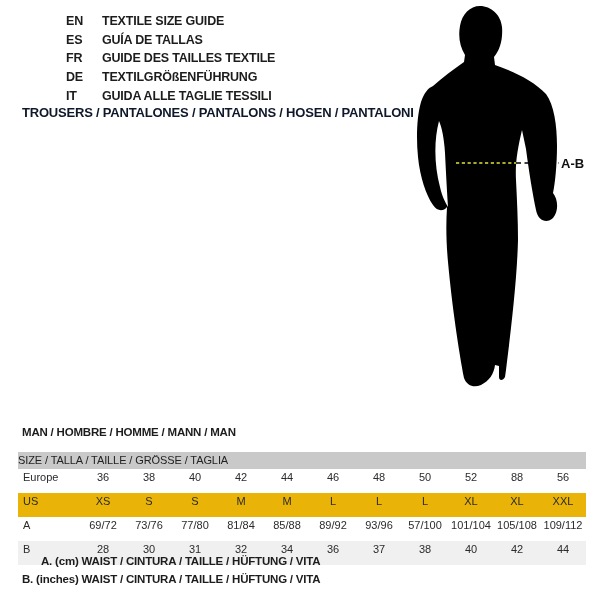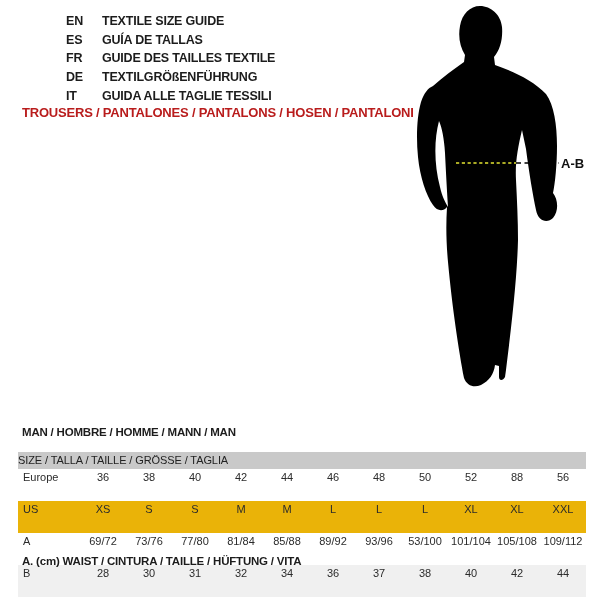--- a/index.html
+++ b/index.html
@@ -9,36 +9,36 @@
     font-family:"Liberation Sans",sans-serif;
     -webkit-font-smoothing:antialiased;
   }
   
   .langs{position:absolute;left:22px;top:12px;}
   .lang-row{display:flex;height:18.6px;align-items:center;}
   .lang-code{width:36px;font-size:12.5px;font-weight:bold;color:#1c1c1c;letter-spacing:-.2px;padding-left:44px;}
   .lang-label{font-size:12.5px;font-weight:bold;color:#1c1c1c;letter-spacing:-.2px;}
   .category{
     position:absolute;left:22px;top:105px;
-    font-size:13px;font-weight:bold;color:#b91c1c;letter-spacing:-.2px;
+    font-size:13px;font-weight:bold;color:#0f172a;letter-spacing:-.2px;
   }
   
   .figure{position:absolute;left:0;top:0;width:600px;height:600px;}
   
   .section-title{
     position:absolute;left:22px;top:426px;
     font-size:11.5px;font-weight:bold;color:#1c1c1c;letter-spacing:-.2px;
   }
   
   .size-table{position:absolute;left:18px;top:452px;width:568px;}
   .table-head{
     height:17px;line-height:17px;
     font-size:11px;color:#222;letter-spacing:-.1px;
   }
-  .t-row{display:grid;grid-template-columns:62px repeat(11,1fr);height:32px;}
+  .t-row{display:grid;grid-template-columns:62px repeat(11,1fr);height:24px;}
   .t-label{
     font-size:11px;color:#2b2b2b;line-height:16px;padding-left:5px;text-align:left;
   }
   .t-cell{
     font-size:11px;color:#2b2b2b;line-height:16px;text-align:center;
   }
   
   .notes{position:absolute;left:22px;top:555px;}
   .note-line{
     height:18px;font-size:11.5px;font-weight:bold;color:#1c1c1c;letter-spacing:-.2px;text-align:right;
@@ -156,21 +156,21 @@
 
   <div class="t-row">
     <div class="t-label">A</div>
     <div class="t-cell">69/72</div>
     <div class="t-cell">73/76</div>
     <div class="t-cell">77/80</div>
     <div class="t-cell">81/84</div>
     <div class="t-cell">85/88</div>
     <div class="t-cell">89/92</div>
     <div class="t-cell">93/96</div>
-    <div class="t-cell">53/100</div>
+    <div class="t-cell">57/100</div>
     <div class="t-cell">101/104</div>
     <div class="t-cell">105/108</div>
     <div class="t-cell">109/112</div>
   </div>
 
   <div class="t-row" style="background:#f0f0f0">
     <div class="t-label">B</div>
     <div class="t-cell">28</div>
     <div class="t-cell">30</div>
     <div class="t-cell">31</div>
@@ -180,13 +180,14 @@
     <div class="t-cell">37</div>
     <div class="t-cell">38</div>
     <div class="t-cell">40</div>
     <div class="t-cell">42</div>
     <div class="t-cell">44</div>
   </div>
 </div>
 
 <div class="notes">
   <div class="note-line">A. (cm) WAIST / CINTURA / TAILLE / HÜFTUNG / VITA</div>
+  <div class="note-line">B. (inches) WAIST / CINTURA / TAILLE / HÜFTUNG / VITA</div>
 </div>
 
 </body></html>

